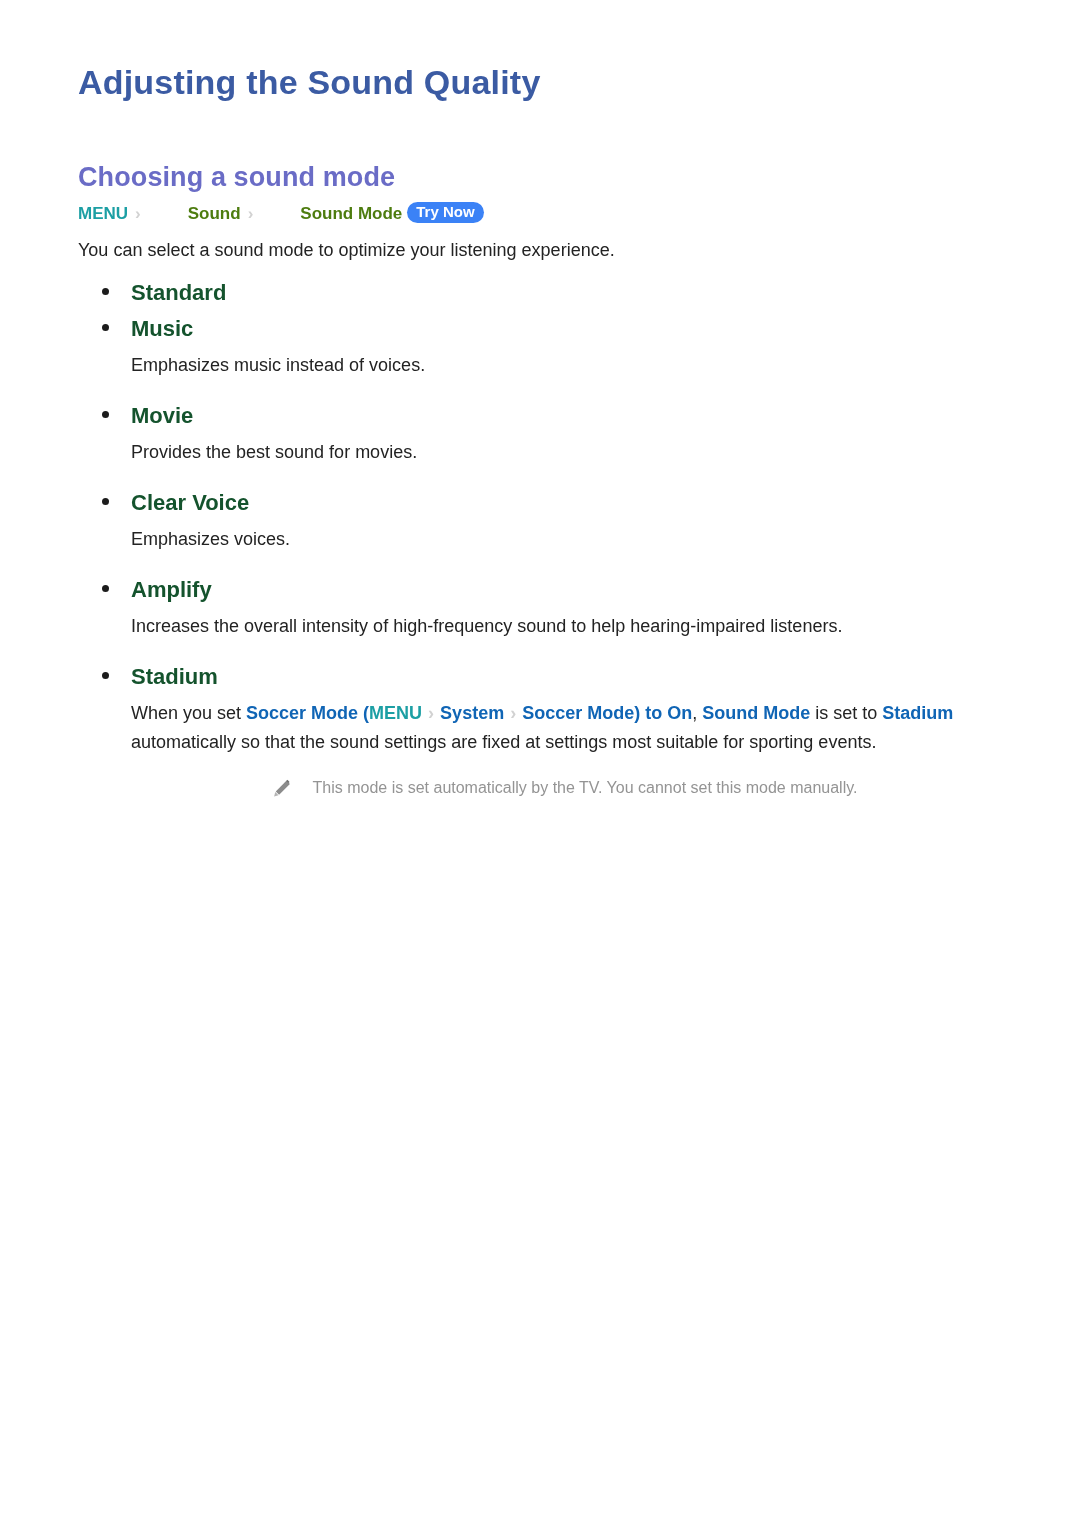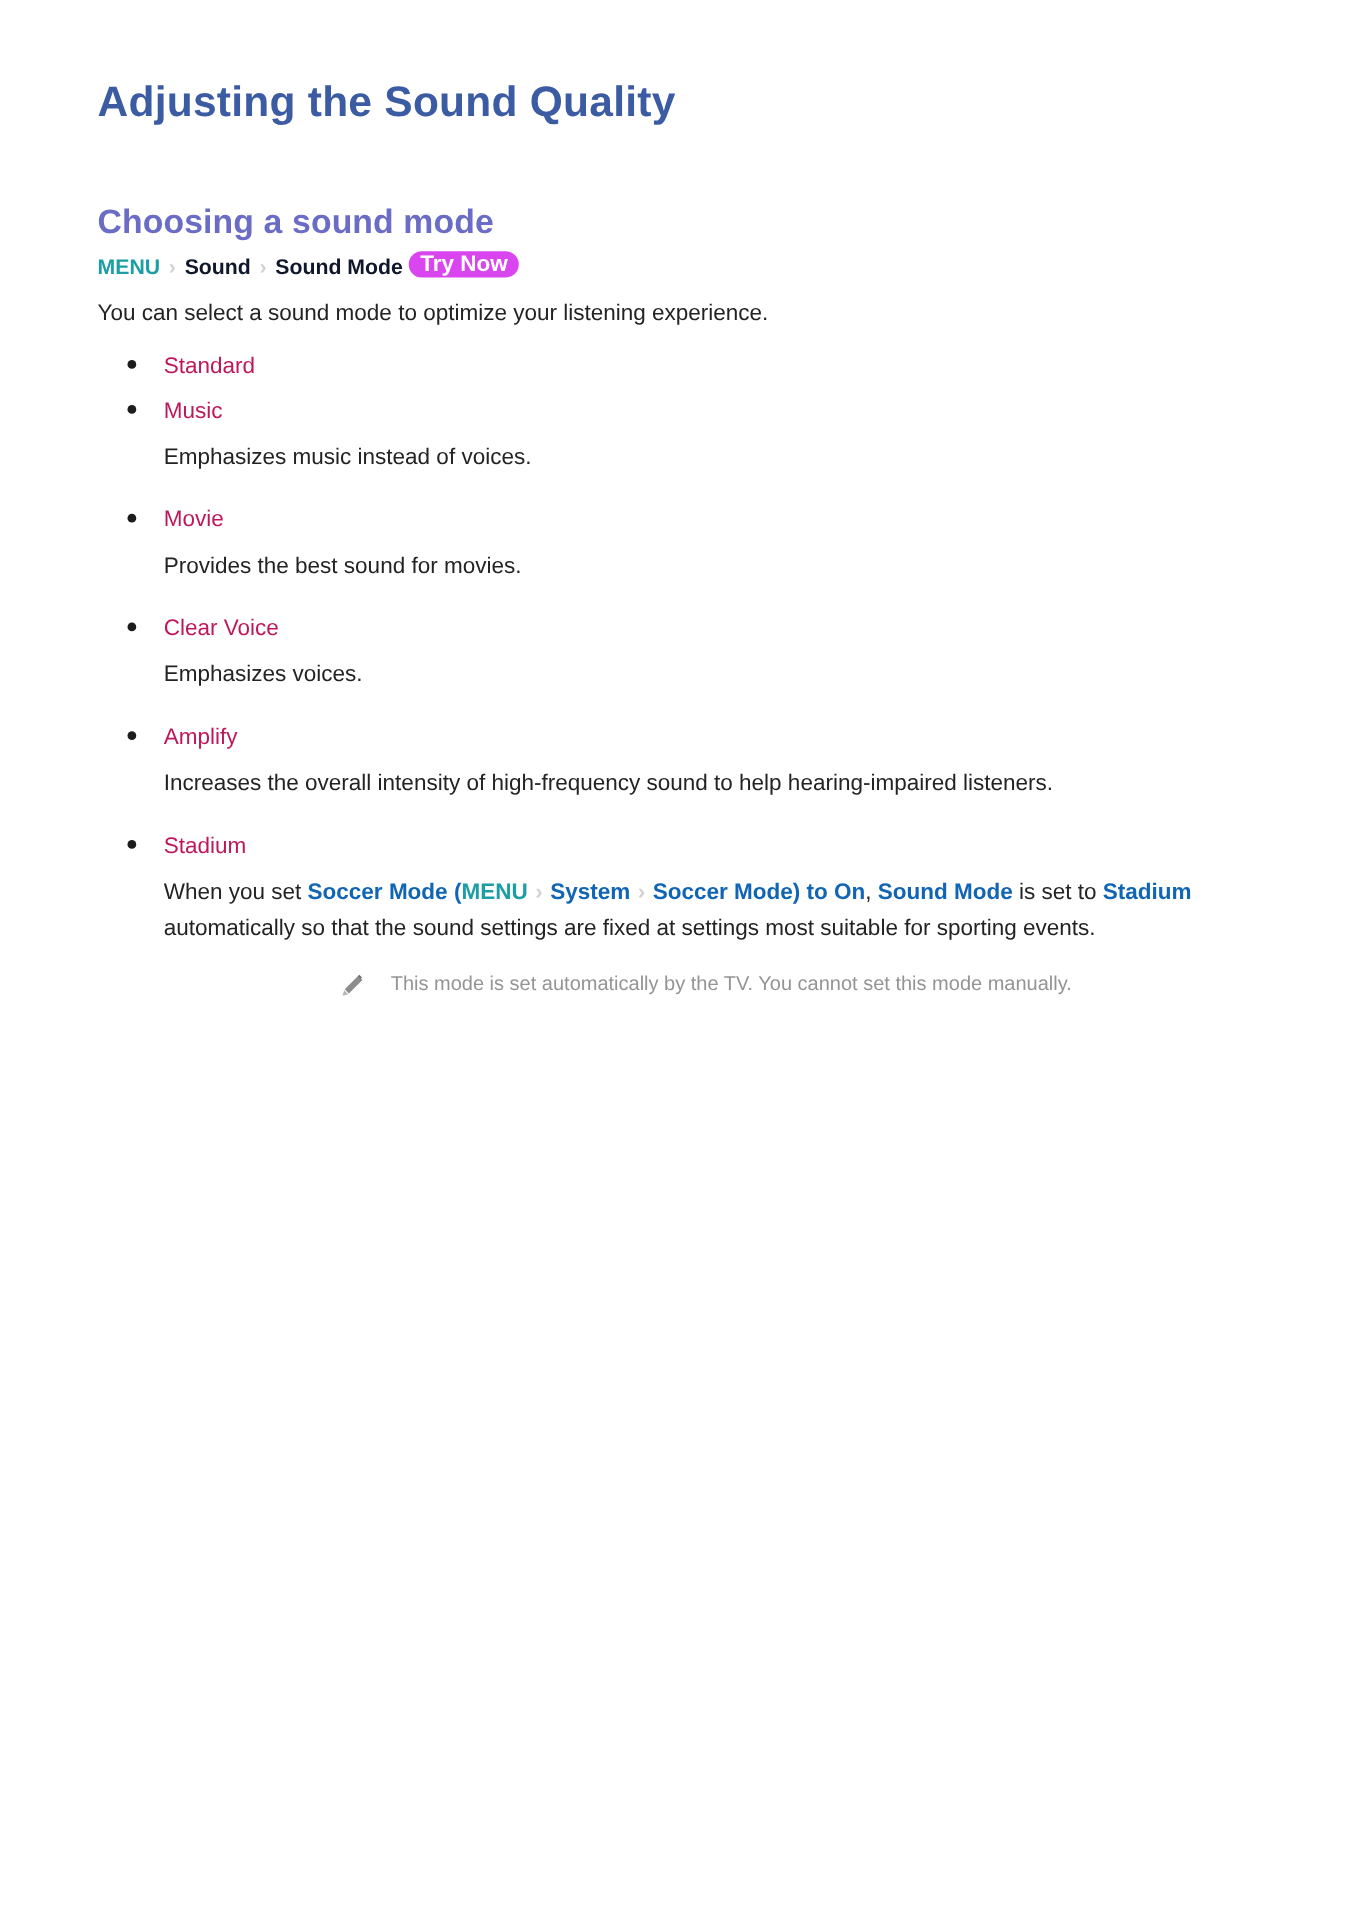--- a/index.html
+++ b/index.html
@@ -44,32 +44,32 @@
 
   
   .breadcrumb {
     font-size: 17px;
     font-weight: bold;
     line-height: 26px;
     margin: 0 0 9px 0;
     white-space: nowrap;
   }
   .crumb-menu   { color: #1C9FA4; }
-  .crumb-item   { color: #0f172a; }
+  .crumb-item   { color: #4d7c0f; margin-left: 40px; }
   .crumb-sep {
     color: #D2D2D2;
     font-weight: bold;
     padding: 0 7px;
     font-size: 17px;
   }
   .try-now {
     display: inline-block;
-    background: #d946ef;
+    background: #3b82f6;
     color: #ffffff;
-    font-size: 18px;
+    font-size: 15px;
     font-weight: bold;
     border-radius: 11px;
     padding: 2px 9px 3px 9px;
     line-height: 16px;
     margin-left: 5px;
     vertical-align: 2px;
   }
 
   
   .intro {
@@ -89,23 +89,23 @@
   .bullet-dot {
     position: absolute;
     left: 24px;
     top: 9px;
     width: 7px;
     height: 7px;
     background: #1C1C1C;
     border-radius: 50%;
   }
   .bullet-label {
-    font-size: 18px;
-    font-weight: normal;
-    color: #be185d;
+    font-size: 22px;
+    font-weight: bold;
+    color: #14532d;
     line-height: 27px;
   }
   .bullet-desc {
     font-size: 18px;
     color: #232323;
     line-height: 29px;
     margin: 0 0 22px 53px;
   }
   .bullet-desc:last-child { margin-bottom: 0; }
 

